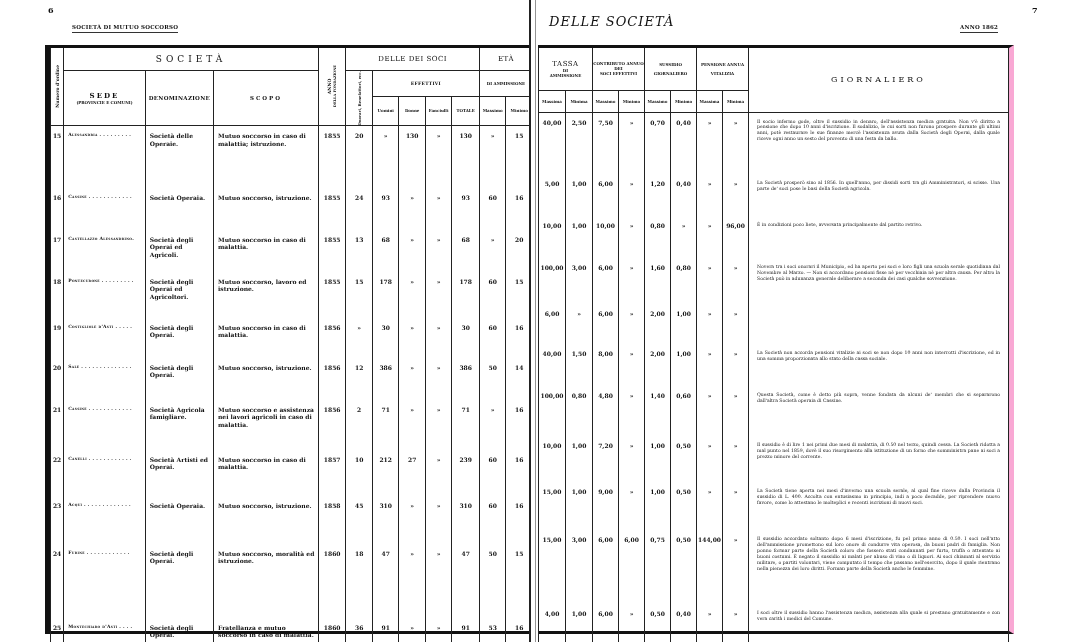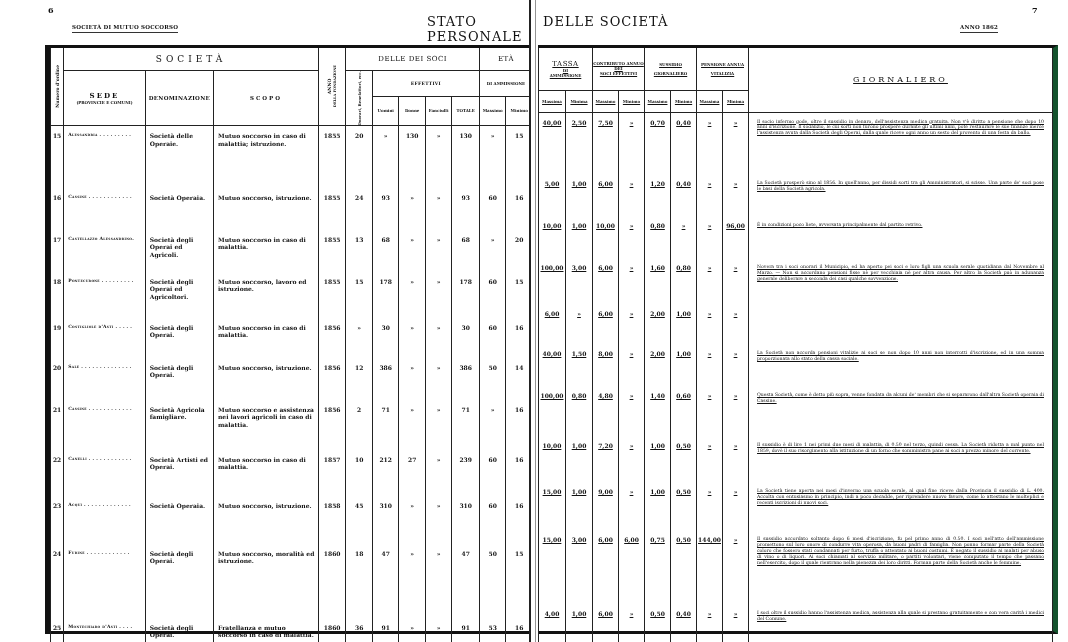--- a/index.html
+++ b/index.html
@@ -14,21 +14,21 @@
   .gutter { position:absolute; left:529px; top:0; width:9px; height:642px;
     background:linear-gradient(to right,#222 0,#222 2px,#fff 2px,#fff 6px,#888 6px,#ccc 9px); }
 
   .page-num { position:absolute; top:5px; font-size:8px; font-weight:bold; }
   .running-head { position:absolute; top:24px; font-size:5.5px; font-weight:bold; letter-spacing:0.2px;
     border-bottom:1px solid #333; padding-bottom:2px; }
   .big-title { position:absolute; top:14px; font-size:13px; letter-spacing:1px; }
 
   .frame { position:absolute; top:45px; border:3px solid #111; height:589px; box-sizing:border-box; }
   .frame-left { left:45px; width:488px; border-right:none; border-left:5px solid #111; }
-  .frame-right { left:538px; width:520px; border-left:none; border-right:5px solid #14532d;text-decoration:underline; }
+  .frame-right { left:538px; width:476px; border-left:none; border-right:5px solid #f9a8d4; }
 
   table { border-collapse:collapse; table-layout:fixed; width:100%; }
   th, td { border-left:1px solid #222; border-right:1px solid #222; padding:0; }
   th { font-weight:bold; font-size:6px; text-align:center; vertical-align:middle; border-bottom:1px solid #222; }
   .h-big { font-size:9px; letter-spacing:4px; font-weight:normal; }
   .h-mid { font-size:7px; letter-spacing:0.5px; }
   .h-small { font-size:4.5px; letter-spacing:0.3px; }
   .h-tiny { font-size:4px; }
   .vert { writing-mode:vertical-rl; transform:rotate(180deg); font-size:4.5px; white-space:nowrap; margin:auto; }
   .obs-head { font-size:8px; letter-spacing:3px; font-weight:normal; }
@@ -38,21 +38,20 @@
   td.txt { text-align:left; padding-left:4px; padding-right:3px; line-height:1.25; font-weight:bold; }
   td.sede { font-size:4.5px; letter-spacing:0.3px; font-variant:small-caps; }
   td.obs { font-size:4.6px; font-weight:normal; text-align:justify; padding:6px 8px 0 8px; line-height:1.3; }
 </style>
 </head>
 <body>
 
 <div class="page page-left">
   <div class="page-num" style="left:48px;">6</div>
   <div class="running-head" style="left:72px;">SOCIETÀ DI MUTUO SOCCORSO</div>
-  <div class="big-title" style="left:427px;">STATO PERSONALE</div>
 
   <div class="frame frame-left">
     <table>
       <colgroup>
         <col style="width:13px">
           <col style="width:80px">
           <col style="width:67px">
           <col style="width:103px">
         <col style="width:27px">
           <col style="width:26px">
@@ -257,21 +256,21 @@
             <td class="num">16</td>
           </tr>
         </tbody>
     </table>
   </div>
 </div>
 
 <div class="gutter"></div>
 
 <div class="page page-right">
-  <div class="big-title" style="left:7px;">DELLE SOCIETÀ</div>
+  <div class="big-title" style="left:13px;font-style:italic;">DELLE SOCIETÀ</div>
   <div class="page-num" style="left:496px;">7</div>
   <div class="running-head" style="left:424px;">ANNO 1862</div>
 
   <div class="frame frame-right" style="left:2px;">
     <table>
       <colgroup>
         <col style="width:27px">
           <col style="width:27px">
           <col style="width:26px">
           <col style="width:26px">

